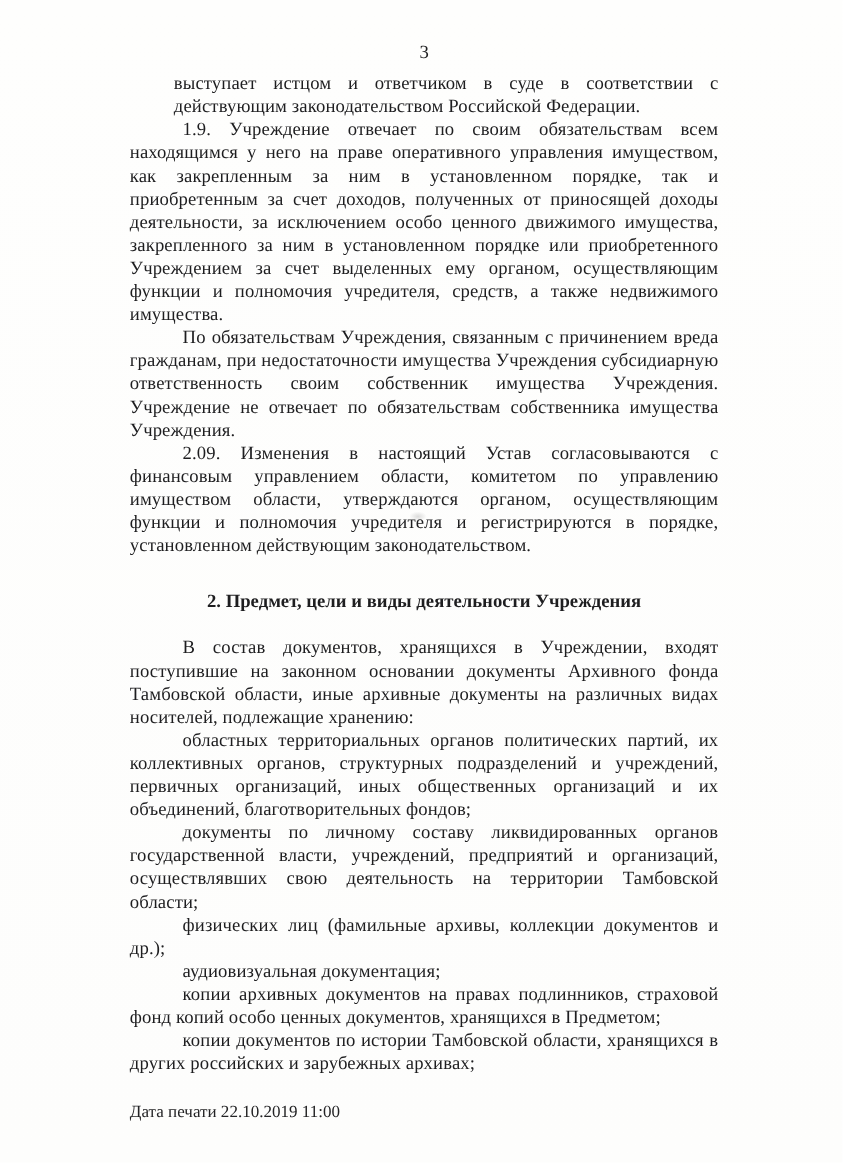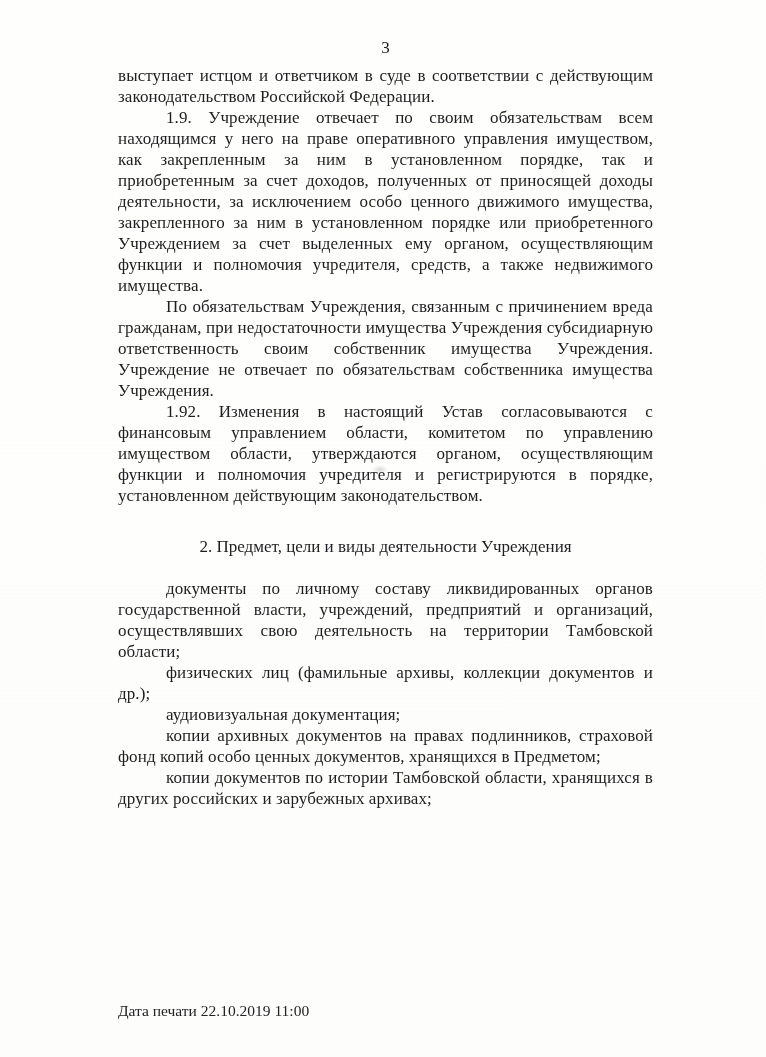--- a/index.html
+++ b/index.html
@@ -32,26 +32,27 @@
   .para {
     margin: 0;
     font-size: 17px;
     line-height: 21px;
     text-align: justify;
     text-indent: 48px;
     letter-spacing: 0.1px;
   }
   .para.continuation {
     text-indent: 0;
+    margin-left: 40px;
   }
   .heading {
     margin: 30px 0 21px 0;
     font-size: 17px;
     line-height: 21px;
-    font-weight: normal;
+    font-weight: bold;
     text-align: center;
     text-indent: 0;
   }
   .footer {
     position: absolute;
     left: 118px;
     top: 1001px;
     font-size: 15.5px;
     line-height: 19px;
     color: #232325;
@@ -69,24 +70,26 @@
 </head>
 <body>
 
 <div class="page">
   <div class="content">
     <div class="page-number">3</div>
 
     <p class="para continuation">выступает истцом и ответчиком в суде в соответствии с действующим законодательством Российской Федерации.</p>
     <p class="para">1.9. Учреждение отвечает по своим обязательствам всем находящимся у него на праве оперативного управления имуществом, как закрепленным за ним в установленном порядке, так и приобретенным за счет доходов, полученных от приносящей доходы деятельности, за исключением особо ценного движимого имущества, закрепленного за ним в установленном порядке или приобретенного Учреждением за счет выделенных ему органом, осуществляющим функции и полномочия учредителя, средств, а также недвижимого имущества.</p>
     <p class="para">По обязательствам Учреждения, связанным с причинением вреда гражданам, при недостаточности имущества Учреждения субсидиарную ответственность своим собственник имущества Учреждения. Учреждение не отвечает по обязательствам собственника имущества Учреждения.</p>
-    <p class="para">1.92. Изменения в настоящий Устав согласовываются с финансовым управлением области, комитетом по управлению имуществом области, утверждаются органом, осуществляющим функции и полномочия учредителя и регистрируются в порядке, установленном действующим законодательством.</p>
+    <p class="para">2.09. Изменения в настоящий Устав согласовываются с финансовым управлением области, комитетом по управлению имуществом области, утверждаются органом, осуществляющим функции и полномочия учредителя и регистрируются в порядке, установленном действующим законодательством.</p>
 
     <h2 class="heading">2. Предмет, цели и виды деятельности Учреждения</h2>
 
+    <p class="para">В состав документов, хранящихся в Учреждении, входят поступившие на законном основании документы Архивного фонда Тамбовской области, иные архивные документы на различных видах носителей, подлежащие хранению:</p>
+    <p class="para">областных территориальных органов политических партий, их коллективных органов, структурных подразделений и учреждений, первичных организаций, иных общественных организаций и их объединений, благотворительных фондов;</p>
     <p class="para">документы по личному составу ликвидированных органов государственной власти, учреждений, предприятий и организаций, осуществлявших свою деятельность на территории Тамбовской области;</p>
     <p class="para">физических лиц (фамильные архивы, коллекции документов и др.);</p>
     <p class="para">аудиовизуальная документация;</p>
     <p class="para">копии архивных документов на правах подлинников, страховой фонд копий особо ценных документов, хранящихся в Предметом;</p>
     <p class="para">копии документов по истории Тамбовской области, хранящихся в других российских и зарубежных архивах;</p>
 
   </div>
 
   <div class="artifact"></div>
 

